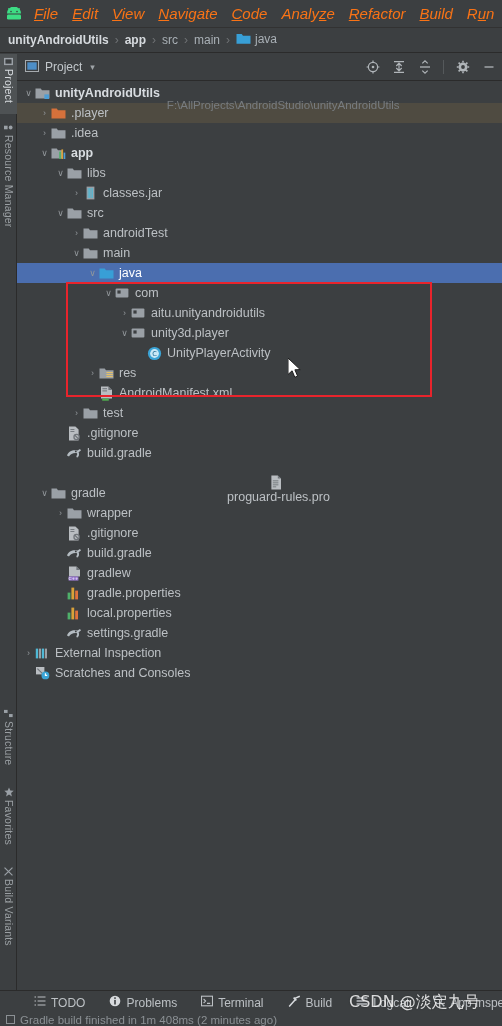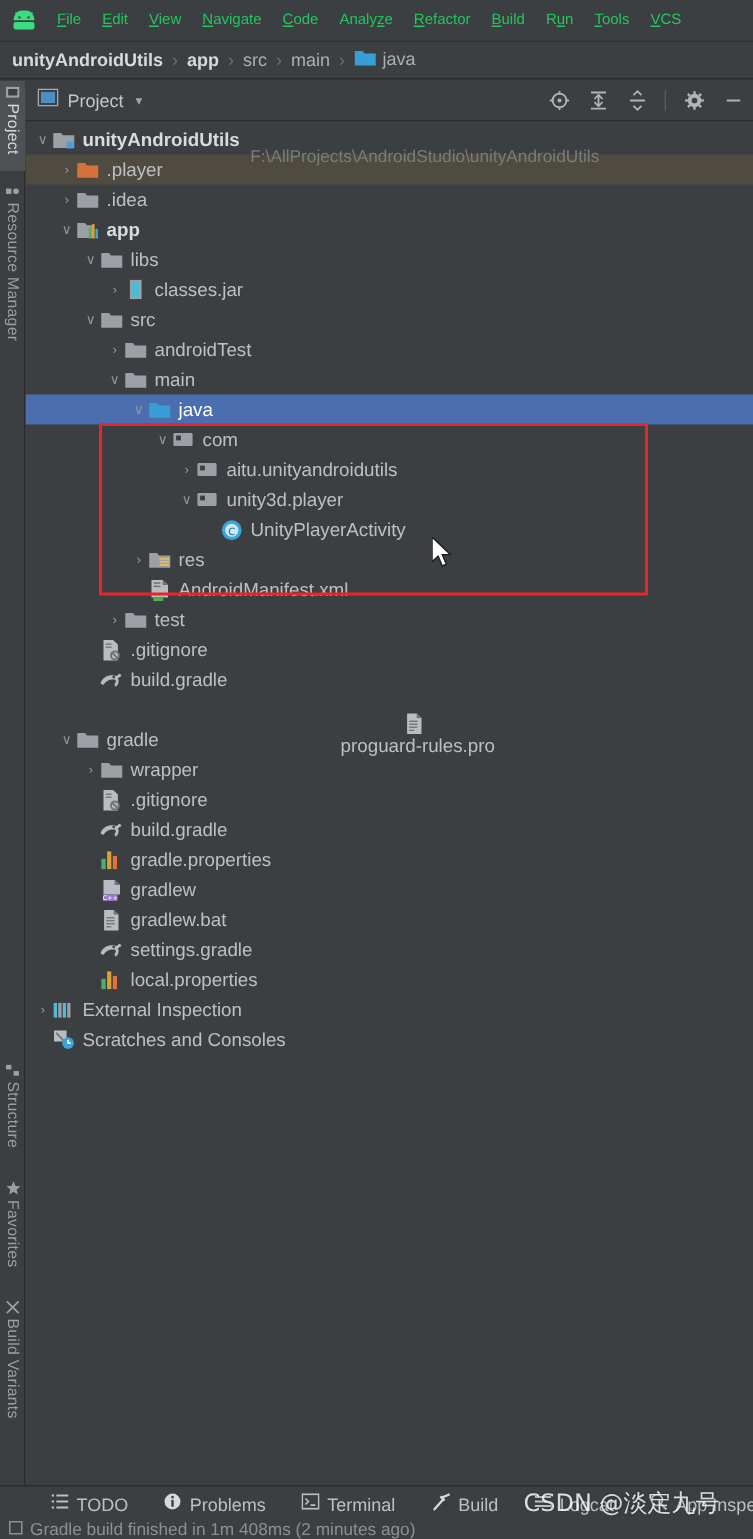--- a/index.html
+++ b/index.html
@@ -14,22 +14,22 @@
 
   
   .menubar {
     height: 28px; background: #3c3f41;
     display: flex; align-items: center;
     padding-left: 5px; gap: 0px;
     border-bottom: 1px solid #323232;
   }
   .android-logo { width: 22px; height: 18px; display:flex; align-items:center; justify-content:center; margin-right: 4px; }
   .menu-item {
-    font-size: 10px; color: #22c55e;
-    padding: 3px 7px; white-space: nowrap; cursor: default;
+    font-size: 15px; color: #f97316;
+    padding: 3px 7px; white-space: nowrap; cursor: default; font-style: italic;
   }
   .menu-item .u { text-decoration: underline; }
 
   
   .breadcrumb {
     height: 25px; background: #3c3f41;
     display: flex; align-items: center; padding-left: 8px;
     font-size: 12px; border-bottom: 1px solid #2b2b2b;
   }
   .crumb { color: #a9b0b6; white-space: nowrap; }
@@ -520,74 +520,60 @@
             <svg width="16" height="13" viewBox="0 0 16 13">
               <path d="M1 8.6 c1.4-4.6 6.4-6.2 10.4-5 l2.6-1.6 1 1.6 -2.4 1.6 c1 2 0.4 4.6 -1.6 5.6 l-0.8 -1.8 c1 -0.6 1.2 -1.8 0.8 -2.8 -3 -0.8 -6.6 0.6 -8 3.4 z" fill="#b4bcc2"></path>
               <circle cx="9.8" cy="4.4" r="0.9" fill="#3c3f41"></circle>
             </svg>
           </span>
           <span class="label">build.gradle</span>
         </div>
         <div class="row" style="padding-left: 38px;">
           <span class="arrow empty">&nbsp;</span>
           <span class="ico">
-            <svg width="14" height="14" viewBox="0 0 14 14">
-              <rect x="0.6" y="6.6" width="2.8" height="6.8" fill="#4fb06a"></rect>
-              <rect x="4.4" y="1.6" width="2.8" height="11.8" fill="#d8a13a"></rect>
-              <rect x="8.2" y="4.6" width="2.8" height="8.8" fill="#e0723c"></rect>
-            </svg>
-          </span>
-          <span class="label">gradle.properties</span>
-        </div>
-        <div class="row" style="padding-left: 38px;">
-          <span class="arrow empty">&nbsp;</span>
-          <span class="ico">
             <svg width="13" height="15" viewBox="0 0 13 15">
               <path d="M1 0.6 h7.4 l3.6 3.4 v6.4 h-11 z" fill="#b9bdc1"></path>
               <path d="M8.4 0.6 v3.4 h3.6 z" fill="#6f7479"></path>
               <rect x="0.6" y="10.4" width="9.8" height="4.2" fill="#9a7ad0"></rect>
               <text x="5.5" y="13.9" font-size="4.2" text-anchor="middle" fill="#fff" font-family="DejaVu Sans, sans-serif">C++</text>
             </svg>
           </span>
           <span class="label">gradlew</span>
         </div>
         <div class="row" style="padding-left: 38px;">
           <span class="arrow empty">&nbsp;</span>
           <span class="ico">
-            <svg width="13" height="15" viewBox="0 0 13 15">
-              <path d="M1.4 0.6 h6.4 l3.2 3 v10.8 h-9.6 z" fill="#b9bdc1"></path>
-              <path d="M7.8 0.6 v3 h3.2 z" fill="#6f7479"></path>
-              <rect x="2.8" y="5.4" width="5.6" height="0.9" fill="#6f7479"></rect>
-              <rect x="2.8" y="7.4" width="5.6" height="0.9" fill="#6f7479"></rect>
-              <rect x="2.8" y="9.4" width="5.6" height="0.9" fill="#6f7479"></rect>
-              <rect x="2.8" y="11.4" width="3.4" height="0.9" fill="#6f7479"></rect>
-            </svg>
-          </span>
-          <span class="label">gradlew.bat</span>
-        </div>
-        <div class="row" style="padding-left: 38px;">
-          <span class="arrow empty">&nbsp;</span>
-          <span class="ico">
-            <svg width="16" height="13" viewBox="0 0 16 13">
-              <path d="M1 8.6 c1.4-4.6 6.4-6.2 10.4-5 l2.6-1.6 1 1.6 -2.4 1.6 c1 2 0.4 4.6 -1.6 5.6 l-0.8 -1.8 c1 -0.6 1.2 -1.8 0.8 -2.8 -3 -0.8 -6.6 0.6 -8 3.4 z" fill="#b4bcc2"></path>
-              <circle cx="9.8" cy="4.4" r="0.9" fill="#3c3f41"></circle>
-            </svg>
-          </span>
-          <span class="label">settings.gradle</span>
-        </div>
-        <div class="row" style="padding-left: 38px;">
-          <span class="arrow empty">&nbsp;</span>
-          <span class="ico">
             <svg width="14" height="14" viewBox="0 0 14 14">
               <rect x="0.6" y="6.6" width="2.8" height="6.8" fill="#4fb06a"></rect>
               <rect x="4.4" y="1.6" width="2.8" height="11.8" fill="#d8a13a"></rect>
               <rect x="8.2" y="4.6" width="2.8" height="8.8" fill="#e0723c"></rect>
             </svg>
           </span>
+          <span class="label">gradle.properties</span>
+        </div>
+        <div class="row" style="padding-left: 38px;">
+          <span class="arrow empty">&nbsp;</span>
+          <span class="ico">
+            <svg width="14" height="14" viewBox="0 0 14 14">
+              <rect x="0.6" y="6.6" width="2.8" height="6.8" fill="#4fb06a"></rect>
+              <rect x="4.4" y="1.6" width="2.8" height="11.8" fill="#d8a13a"></rect>
+              <rect x="8.2" y="4.6" width="2.8" height="8.8" fill="#e0723c"></rect>
+            </svg>
+          </span>
           <span class="label">local.properties</span>
+        </div>
+        <div class="row" style="padding-left: 38px;">
+          <span class="arrow empty">&nbsp;</span>
+          <span class="ico">
+            <svg width="16" height="13" viewBox="0 0 16 13">
+              <path d="M1 8.6 c1.4-4.6 6.4-6.2 10.4-5 l2.6-1.6 1 1.6 -2.4 1.6 c1 2 0.4 4.6 -1.6 5.6 l-0.8 -1.8 c1 -0.6 1.2 -1.8 0.8 -2.8 -3 -0.8 -6.6 0.6 -8 3.4 z" fill="#b4bcc2"></path>
+              <circle cx="9.8" cy="4.4" r="0.9" fill="#3c3f41"></circle>
+            </svg>
+          </span>
+          <span class="label">settings.gradle</span>
         </div>
         <div class="row" style="padding-left: 6px;">
           <span class="arrow">›</span>
           <span class="ico">
             <svg width="14" height="13" viewBox="0 0 14 13">
               <rect x="0.8" y="1.6" width="2.2" height="9.8" fill="#4fb9d6"></rect>
               <rect x="3.8" y="1.6" width="2.2" height="9.8" fill="#9aa0a6"></rect>
               <rect x="6.8" y="1.6" width="2.2" height="9.8" fill="#4fb9d6"></rect>
               <rect x="9.8" y="1.6" width="2.2" height="9.8" fill="#9aa0a6"></rect>
             </svg>

